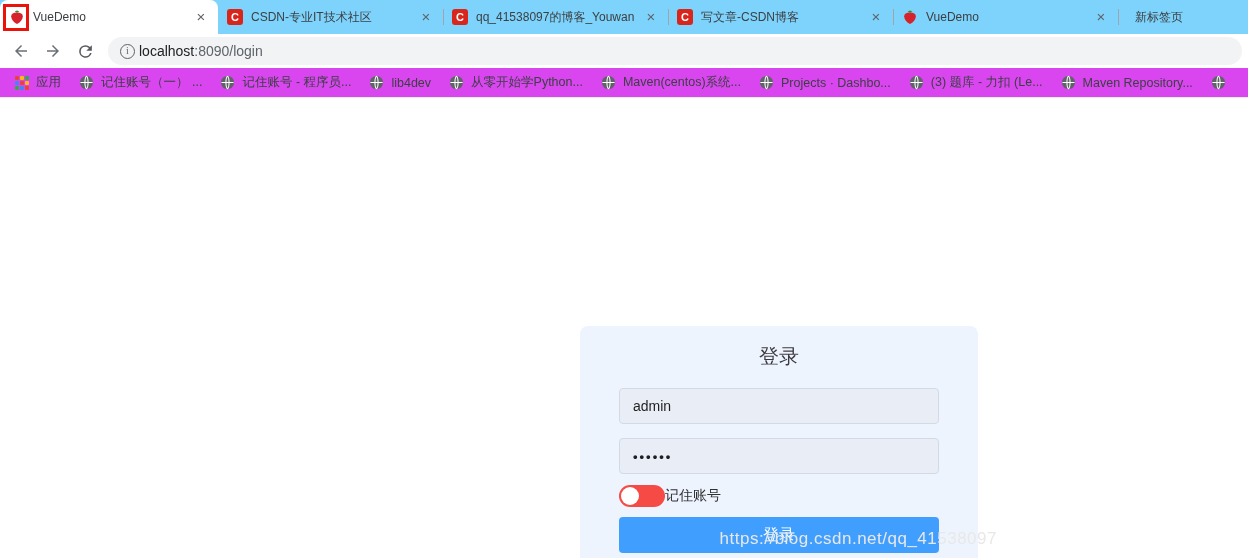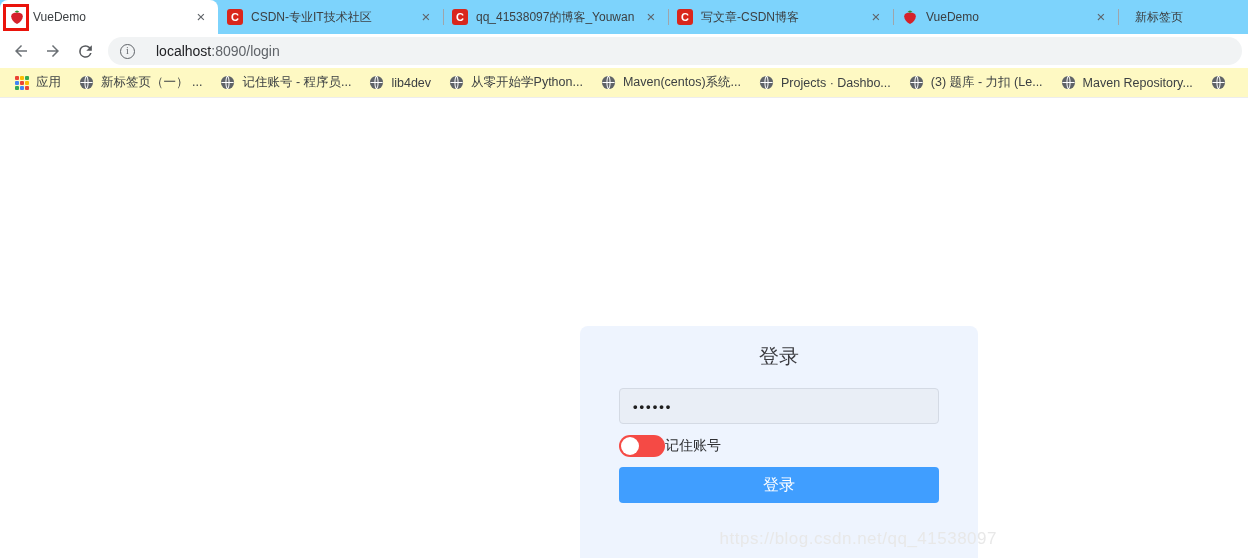--- a/index.html
+++ b/index.html
@@ -29,26 +29,26 @@
   .anno-box { position:absolute; left:-6px; top:-5px; width:26px; height:27px; border:3px solid #ea130b; }
 
   
   .toolbar { height:34px; background:#fff; display:flex; align-items:center; padding:0 6px 0 8px; }
   .nav-btn { width:26px; height:26px; display:flex; align-items:center; justify-content:center; margin-right:6px; }
   .omnibox { flex:1; height:28px; background:#f1f3f4; border-radius:14px; display:flex;
              align-items:center; padding:0 12px; margin-left:4px; }
   .info-icon { width:15px; height:15px; border:1.6px solid #5f6368; border-radius:50%; color:#5f6368;
                font-size:10px; line-height:12px; text-align:center; font-style:normal; flex:0 0 15px;
                font-family:"Liberation Serif", serif; }
-  .url { font-size:14px; margin-left:21px; white-space:nowrap; }
+  .url { font-size:14px; margin-left:4px; white-space:nowrap; }
   .url .host { color:#202124; }
   .url .path { color:#5f6368; }
 
   
-  .bookmarks { height:30px; background:#fef9c3; display:flex; align-items:center; padding:0 6px;
+  .bookmarks { height:30px; background:#d946ef; display:flex; align-items:center; padding:0 6px;
                border-bottom:1px solid #ededed; overflow:hidden; }
   .bm-item { display:flex; align-items:center; padding:0 9px; font-size:12.5px; color:#3c4043;
              white-space:nowrap; flex:0 0 auto; }
   .bm-item .bm-icon { margin-right:7px; display:flex; }
   .apps-grid { width:14px; height:14px; display:grid; grid-template-columns:repeat(3,4px);
                grid-template-rows:repeat(3,4px); gap:1px; }
   .apps-grid i { display:block; border-radius:1px; }
 
   
   .page { position:absolute; left:0; top:98px; width:1000px; height:460px; background:#fff; }
@@ -169,21 +169,21 @@
     <span>应用</span>
   </div>
 
     <div class="bm-item">
       <span class="bm-icon">
         <svg width="15" height="15" viewBox="0 0 16 16">
           <circle cx="8" cy="8" r="7" fill="#5f6368"></circle>
           <path d="M1.5 8h13 M8 1.2c2.2 1.8 2.2 11.8 0 13.6 M8 1.2c-2.2 1.8-2.2 11.8 0 13.6" stroke="#fff" stroke-width="1.1" fill="none"></path>
         </svg>
       </span>
-      <span class="bm-label">新标签页（一） ...</span>
+      <span class="bm-label">记住账号（一） ...</span>
     </div>
 
     <div class="bm-item">
       <span class="bm-icon">
         <svg width="15" height="15" viewBox="0 0 16 16">
           <circle cx="8" cy="8" r="7" fill="#5f6368"></circle>
           <path d="M1.5 8h13 M8 1.2c2.2 1.8 2.2 11.8 0 13.6 M8 1.2c-2.2 1.8-2.2 11.8 0 13.6" stroke="#fff" stroke-width="1.1" fill="none"></path>
         </svg>
       </span>
       <span class="bm-label">记住账号 - 程序员...</span>
@@ -256,20 +256,21 @@
           <path d="M1.5 8h13 M8 1.2c2.2 1.8 2.2 11.8 0 13.6 M8 1.2c-2.2 1.8-2.2 11.8 0 13.6" stroke="#fff" stroke-width="1.1" fill="none"></path>
         </svg>
       </span>
       <span class="bm-label"></span>
     </div>
   </div>
 
 <div class="page">
   <div class="login-card" style="background: rgb(238, 244, 254);">
     <h2 class="login-title">登录</h2>
+    <input class="fld u" type="text" value="admin" style="">
     <input class="fld p" type="text" value="••••••" style="">
     <div class="remember-row">
       <span class="switch" style="background: rgb(245, 74, 69);">
         <span class="knob"></span>
       </span>
       <span class="remember-label">记住账号</span>
     </div>
     <button class="login-btn" style="background: rgb(64, 158, 255);">登录</button>
   </div>
   <div class="watermark">https://blog.csdn.net/qq_41538097</div>

